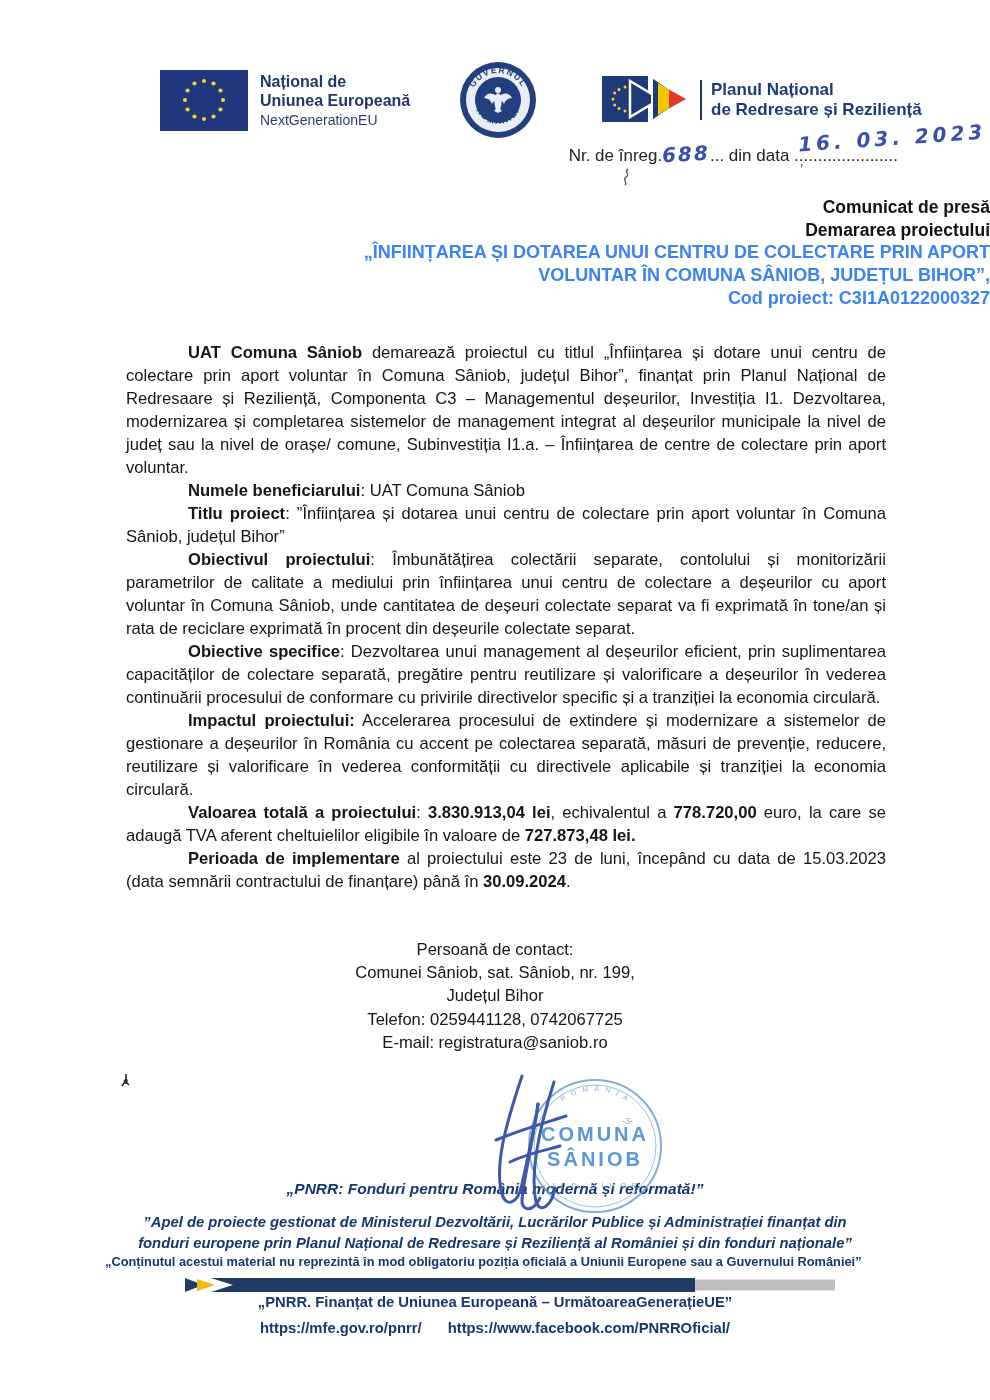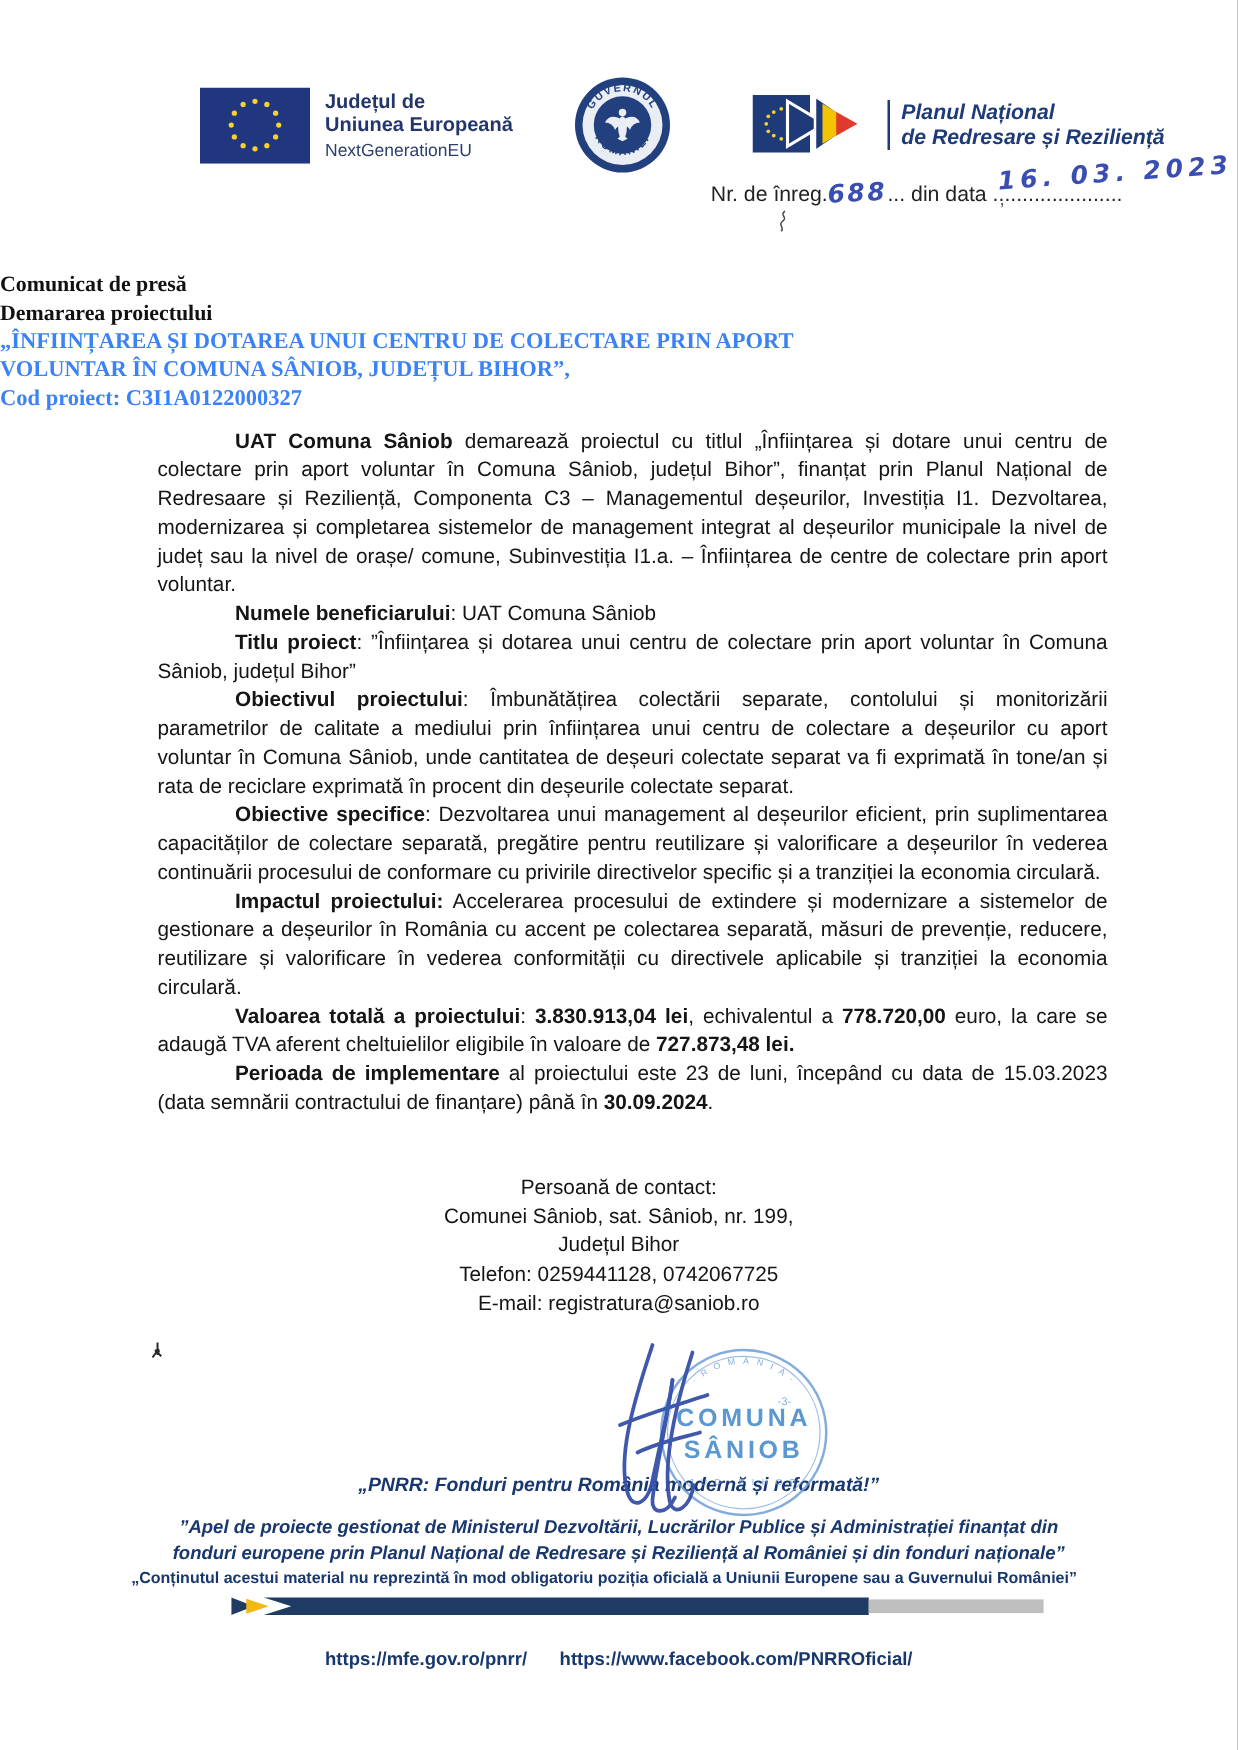--- a/index.html
+++ b/index.html
@@ -9,33 +9,33 @@
     font-family:"Liberation Sans",sans-serif;color:#161616;
   }
   
   .logos{position:absolute;top:60px;left:0;width:100%;height:90px;}
   .eu-logo{position:absolute;left:160px;top:10px;display:flex;gap:12px;}
   .eu-text{display:flex;flex-direction:column;justify-content:flex-start;padding-top:2px;}
   .eu-text .l1,.eu-text .l2{font-weight:bold;color:#24356b;font-size:16px;line-height:19px;}
   .eu-text .l3{color:#2b3f6d;font-size:14px;line-height:20px;}
   .gov-seal{position:absolute;left:458px;top:0;}
   .pnrr-logo{position:absolute;left:602px;top:12px;display:flex;align-items:center;}
-  .pnrr-text{border-left:2.5px solid #1e3a78;padding-left:9px;margin-left:16px;font-style:italic;}
+  .pnrr-text{border-left:2.5px solid #1e3a78;padding-left:9px;margin-left:6px;}
   .pnrr-text div{font-weight:bold;color:#1e3a78;font-size:17px;line-height:20px;}
   
   .reg{position:absolute;top:142px;right:92px;font-size:17px;color:#222;white-space:nowrap;}
   .hand{font-family:"DejaVu Sans",sans-serif;font-style:italic;color:#3a4db0;
         display:inline-block;font-size:20px;font-weight:bold;letter-spacing:2px;
         transform:rotate(-3deg);}
   .dots-wrap{position:relative;display:inline-block;}
   .hand-date{position:absolute;left:4px;top:-20px;white-space:nowrap;letter-spacing:4px;
              transform:rotate(-4deg);}
   .artifact{position:absolute;color:#3b3b3b;}
   
-  .title{position:absolute;top:216px;left:0;width:100%;text-align:left;font-family:Liberation Serif, serif;}
+  .title{position:absolute;top:196px;left:0;width:100%;text-align:right;}
   .title .t-black{font-weight:bold;color:#111;font-size:17.5px;line-height:22.5px;}
   .title .t-navy{font-weight:bold;color:#3b82f6;font-size:18px;line-height:23px;}
   
   .body-text{position:absolute;top:341px;left:126px;width:760px;
              font-size:16.6px;line-height:23px;text-align:justify;color:#151515;}
   .body-text p{margin:0;text-indent:62px;}
   .body-text .b{font-weight:bold;}
   
   .contact{position:absolute;top:938px;left:0;width:100%;text-align:center;
            font-size:16.6px;line-height:23.2px;color:#151515;z-index:1;}
@@ -74,21 +74,21 @@
             <circle cx="53.5" cy="46.5" r="2.1"></circle>
           <circle cx="44" cy="49" r="2.1"></circle>
             <circle cx="34.5" cy="46.5" r="2.1"></circle>
           <circle cx="27.5" cy="39.5" r="2.1"></circle>
             <circle cx="25" cy="30" r="2.1"></circle>
           <circle cx="27.5" cy="20.5" r="2.1"></circle>
             <circle cx="34.5" cy="13.5" r="2.1"></circle>
         </g>
       </svg>
       <div class="eu-text">
-        <span class="l1">Județul de</span>
+        <span class="l1">Național de</span>
         <span class="l2">Uniunea Europeană</span>
         <span class="l3">NextGenerationEU</span>
       </div>
     </div>
 
     <div class="gov-seal">
       <svg width="80" height="80" viewBox="0 0 80 80">
         <defs>
           <path id="sealTop" d="M 13,40 A 27,27 0 0 1 67,40"></path>
           <path id="sealBot" d="M 16,40 A 24,24 0 0 0 64,40"></path>
@@ -214,19 +214,20 @@
 
   <div class="footer-bar">
     <svg width="650" height="18" viewBox="0 0 650 18">
       <polygon points="0,2 18,9 0,16" fill="#1f3a63"></polygon>
       <polygon points="12,3 30,9 12,15" fill="#f0b913"></polygon>
       <polygon points="26,2 510,2 510,16 26,16 48,9" fill="#1f3a63"></polygon>
       <rect x="510" y="3.5" width="140" height="11" fill="#bfbfbf"></rect>
     </svg>
   </div>
 
+  <div class="bar-caption">„PNRR. Finanțat de Uniunea Europeană – UrmătoareaGenerațieUE”</div>
 
   <div class="links">
     <span>https://mfe.gov.ro/pnrr/</span>
     <span>https://www.facebook.com/PNRROficial/</span>
   </div>
 
 </div>
 
 </body></html>

